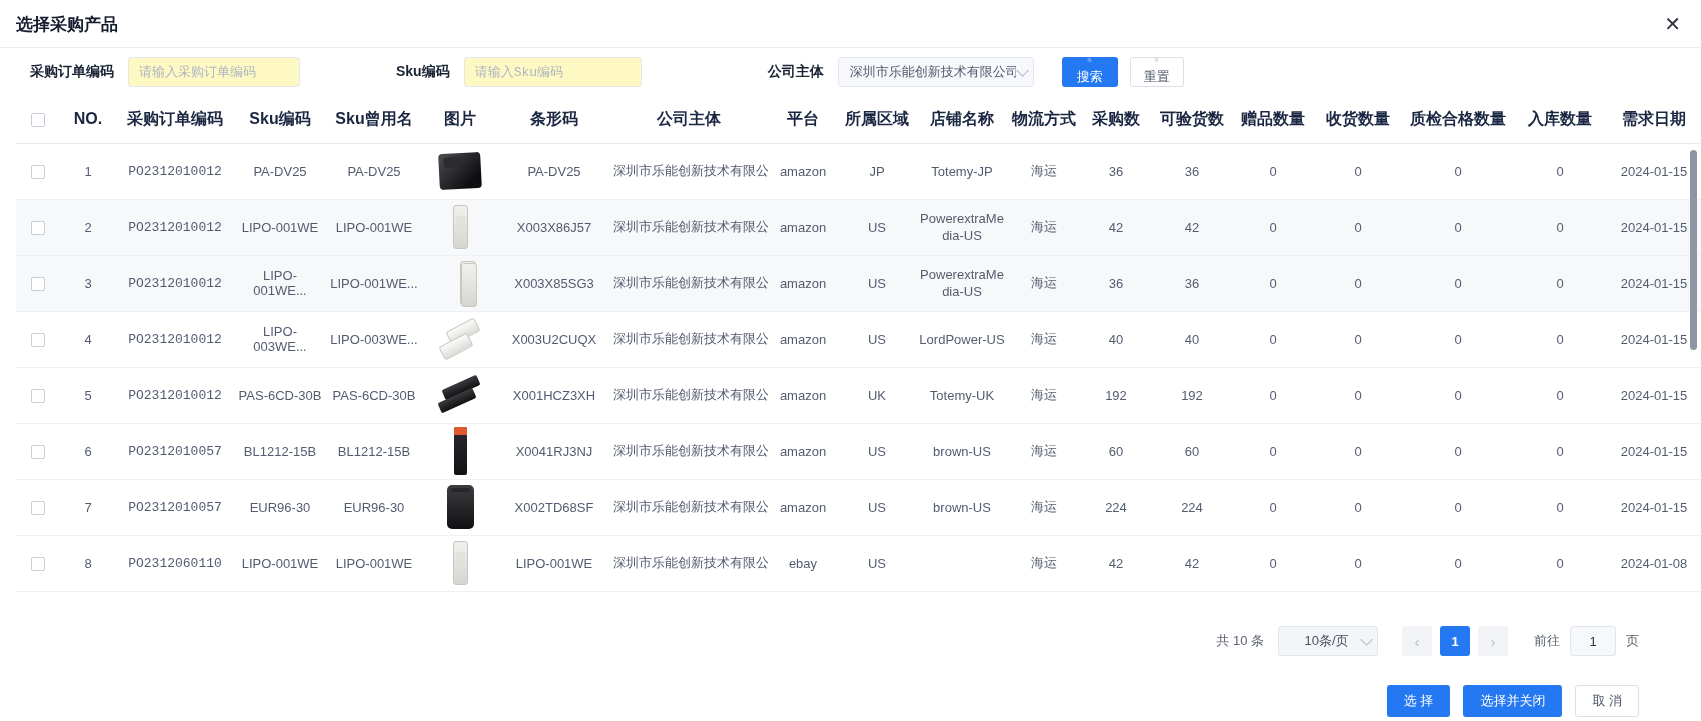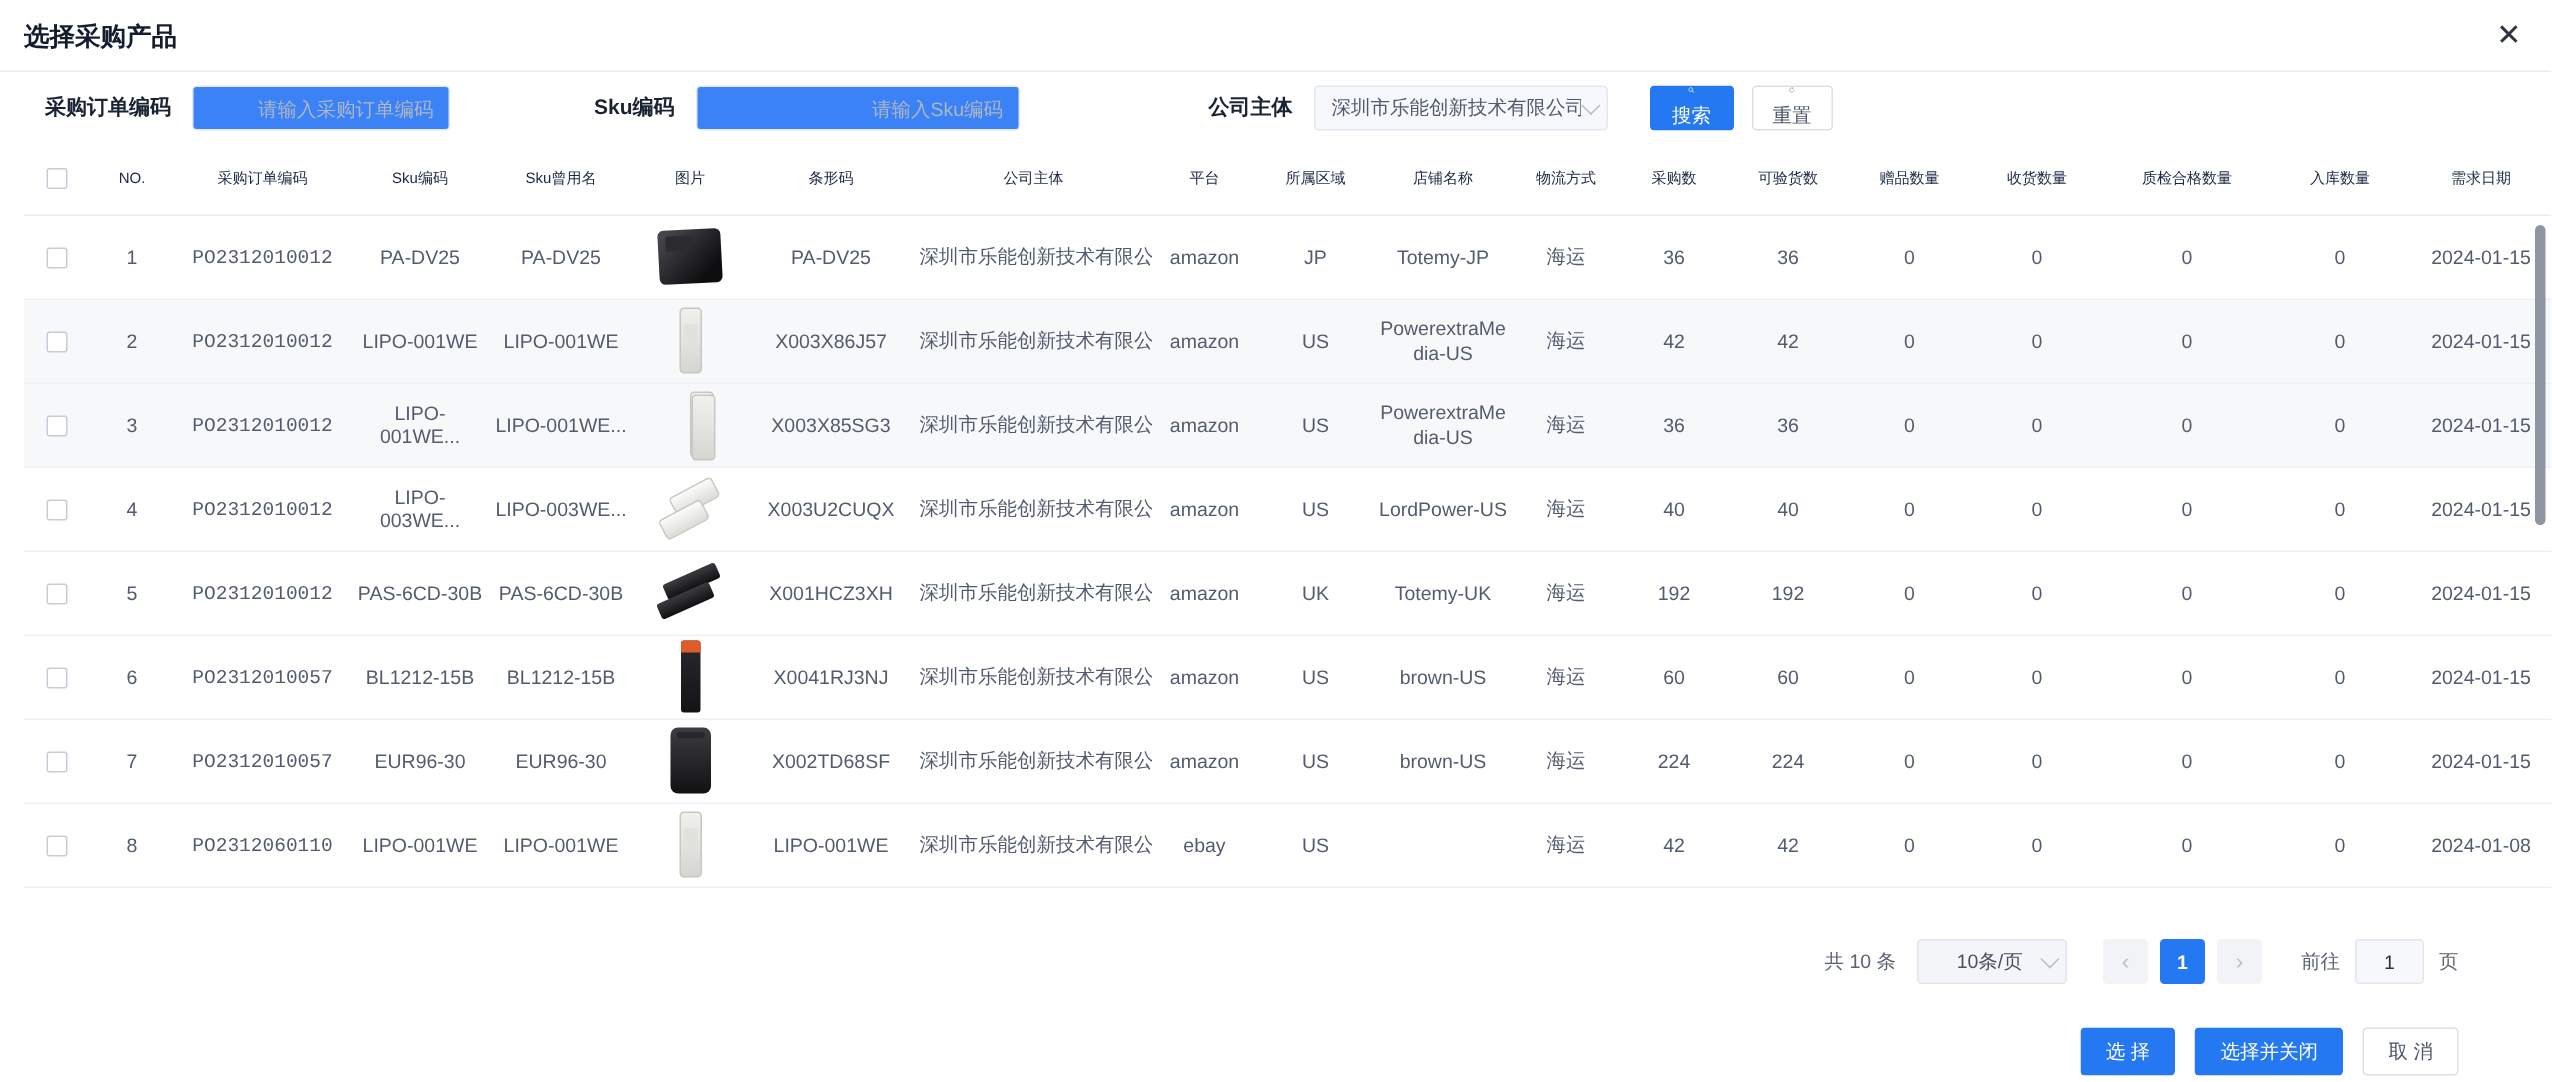--- a/index.html
+++ b/index.html
@@ -11,43 +11,43 @@
   :root { --primary:#2478f2; }
 
   
   .modal-header { height:48px; padding:13px 18px 0 16px; position:relative; border-bottom:1px solid #e9edf2; }
   .modal-title { font-size:17px; font-weight:700; color:#141c2e; }
   .close-btn { position:absolute; right:20px; top:10px; font-size:20px; color:#30363f; cursor:pointer; line-height:28px; }
 
   
   .filter-bar { height:48px; display:flex; align-items:center; padding-left:30px; }
   .f-label { font-weight:700; font-size:14px; color:#1a2334; margin-right:14px; white-space:nowrap; }
-  .f-input { height:30px; background:#3b82f6; border:1px solid #e2e7f0; border-radius:3px;
-             padding:0 10px; font-size:13px; color:#333; font-family:Liberation Sans, sans-serif; outline:none;text-align:right; }
+  .f-input { height:30px; background:#fef9c3; border:1px solid #e2e7f0; border-radius:3px;
+             padding:0 10px; font-size:13px; color:#333; font-family:Liberation Mono, monospace; outline:none; }
   .f-input::placeholder { color:#aeb6c3; }
   #po-input { width:172px; }
-  #sku-input { width:216px; }
+  #sku-input { width:178px; }
   .gap1 { width:96px; } .gap2 { width:126px; }
   .select-box { width:196px; height:30px; background:#f6f8fb; border:1px solid #e2e7f0; border-radius:3px;
                 display:flex; align-items:center; padding:0 8px 0 11px; cursor:pointer; }
   .select-value { flex:1; font-size:13px; color:#515b6e; white-space:nowrap; overflow:hidden; }
   .chev { width:9px; height:9px; border-right:1.6px solid #b4bcc9; border-bottom:1.6px solid #b4bcc9;
           transform:rotate(45deg) translateY(-3px); flex:none; }
   .btn { height:30px; border-radius:3px; font-size:13px; display:inline-flex; align-items:center;
          justify-content:center; cursor:pointer; border:1px solid transparent; white-space:nowrap; font-family:inherit;flex-direction:column; }
   .btn-primary { background:var(--primary); color:#fff; }
   .btn-plain { background:#fff; border-color:#dcdfe6; color:#4a5468; }
   #search-btn { margin-left:28px; padding:0 14px; gap:6px; }
   #reset-btn { margin-left:12px; padding:0 13px; gap:6px; }
   .icon-svg { display:block; }
 
   
   .table-viewport { height:512px; overflow:hidden; position:relative; }
   table { border-collapse:collapse; table-layout:fixed; width:1676px; margin-left:16px; }
-  thead th { height:47px; font-size:10px; font-weight:400; color:#1b2742; text-align:center;
+  thead th { height:47px; font-size:16px; font-weight:700; color:#1b2742; text-align:center;
              border-bottom:1px solid #e8ecf2; padding:0 2px; background:#fff; }
   tbody td { height:56px; font-size:13px; color:#535c6f; text-align:center; border-bottom:1px solid #edf0f5;
              padding:0 3px; overflow:hidden; vertical-align:middle; }
   tbody tr:nth-child(2), tbody tr:nth-child(3) { background:#f7f8fa; }
   td.col-company, td.col-po { white-space:nowrap;font-family:Liberation Mono, monospace; }
   td.col-shop { word-break:break-all; line-height:17px; }
   .checkbox { display:inline-block; width:14px; height:14px; border:1px solid #c6cdd8; border-radius:2px;
               background:#fff; vertical-align:middle; cursor:pointer; }
 
   

